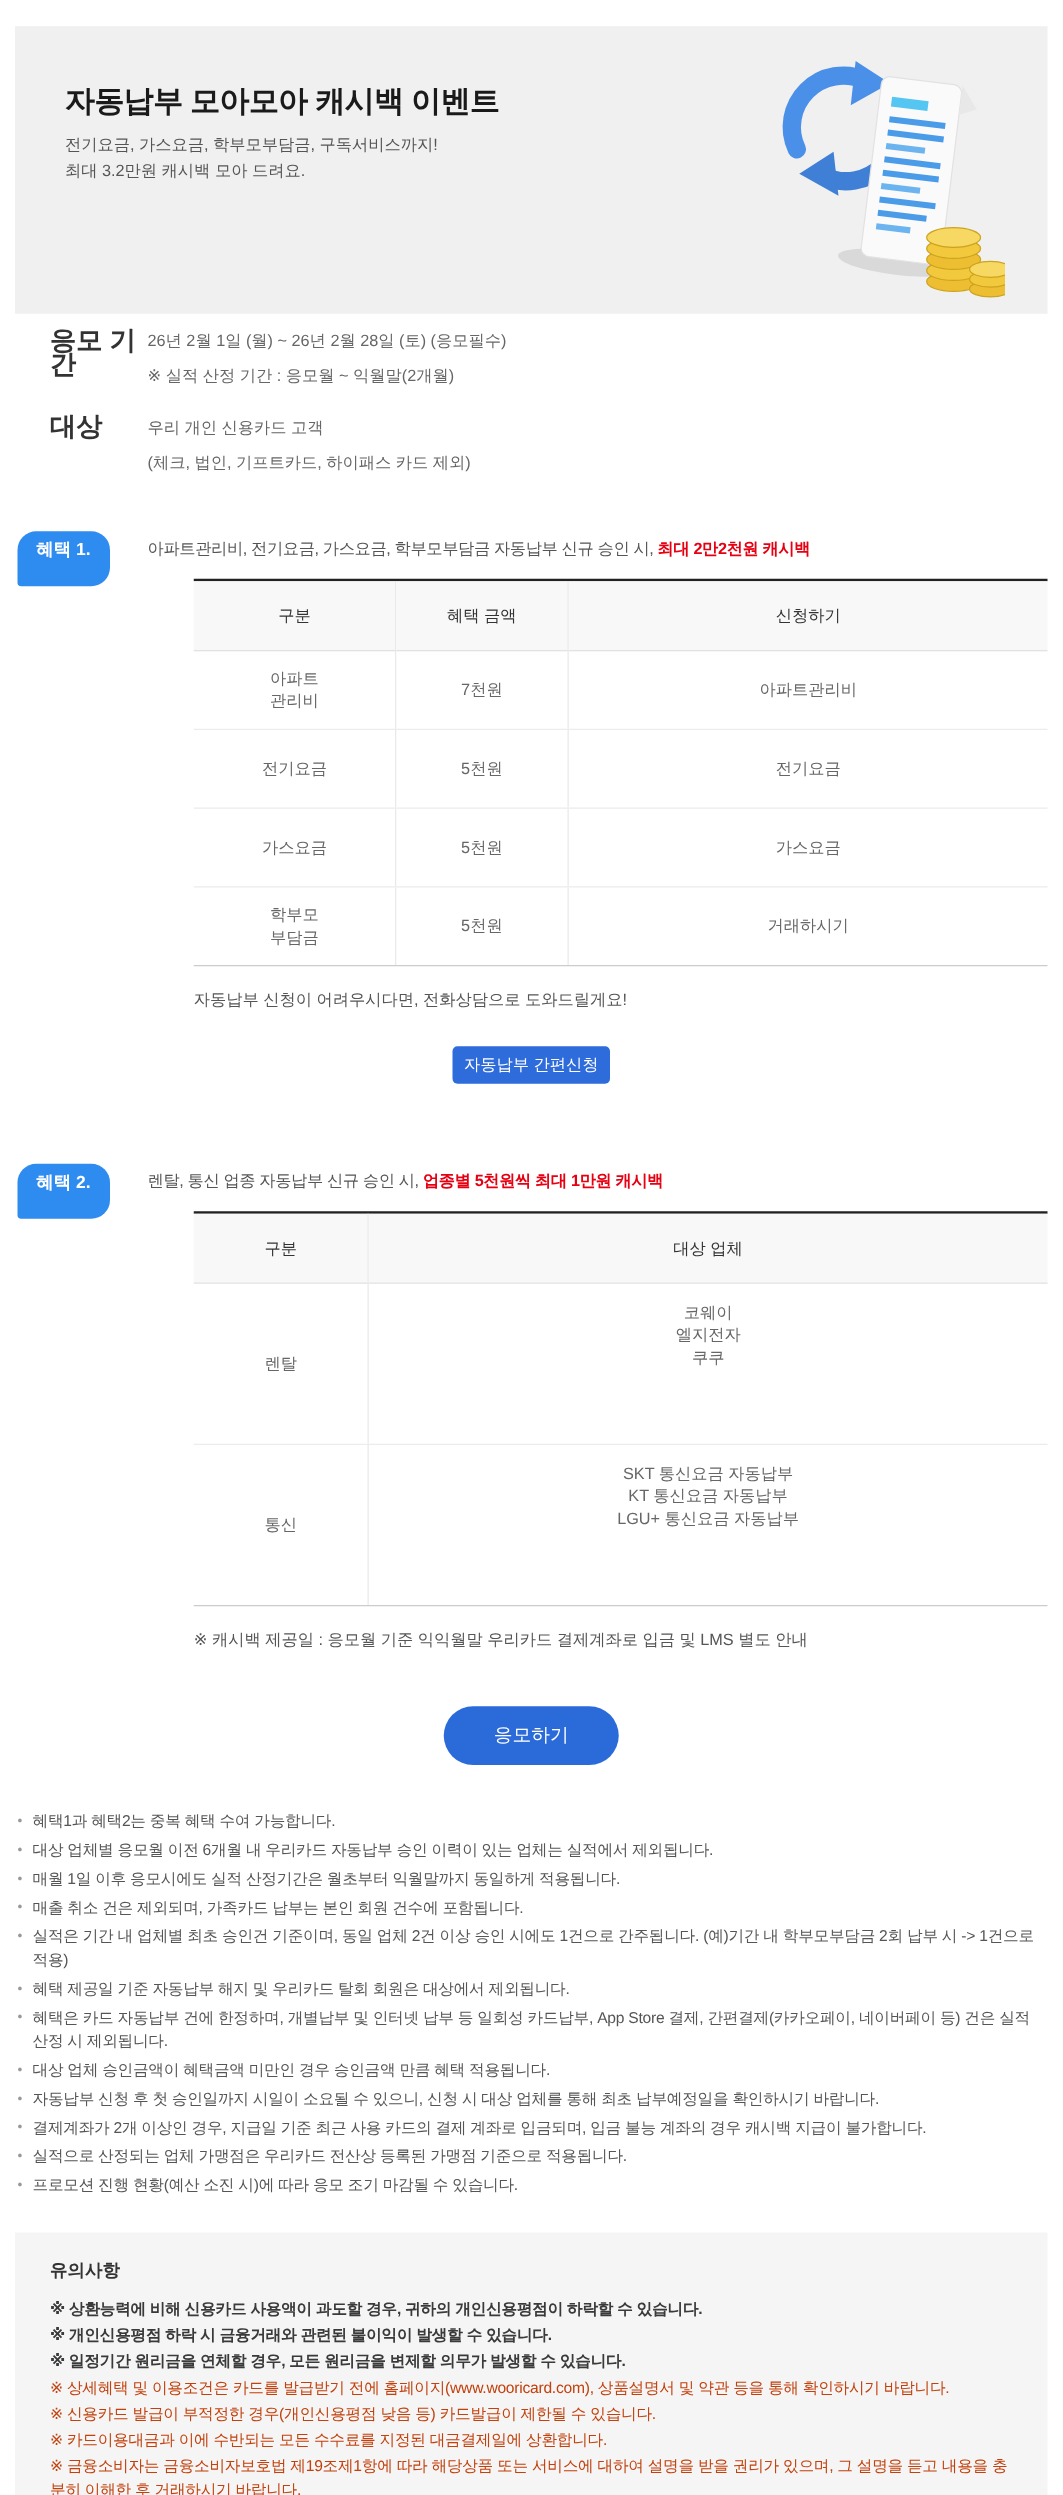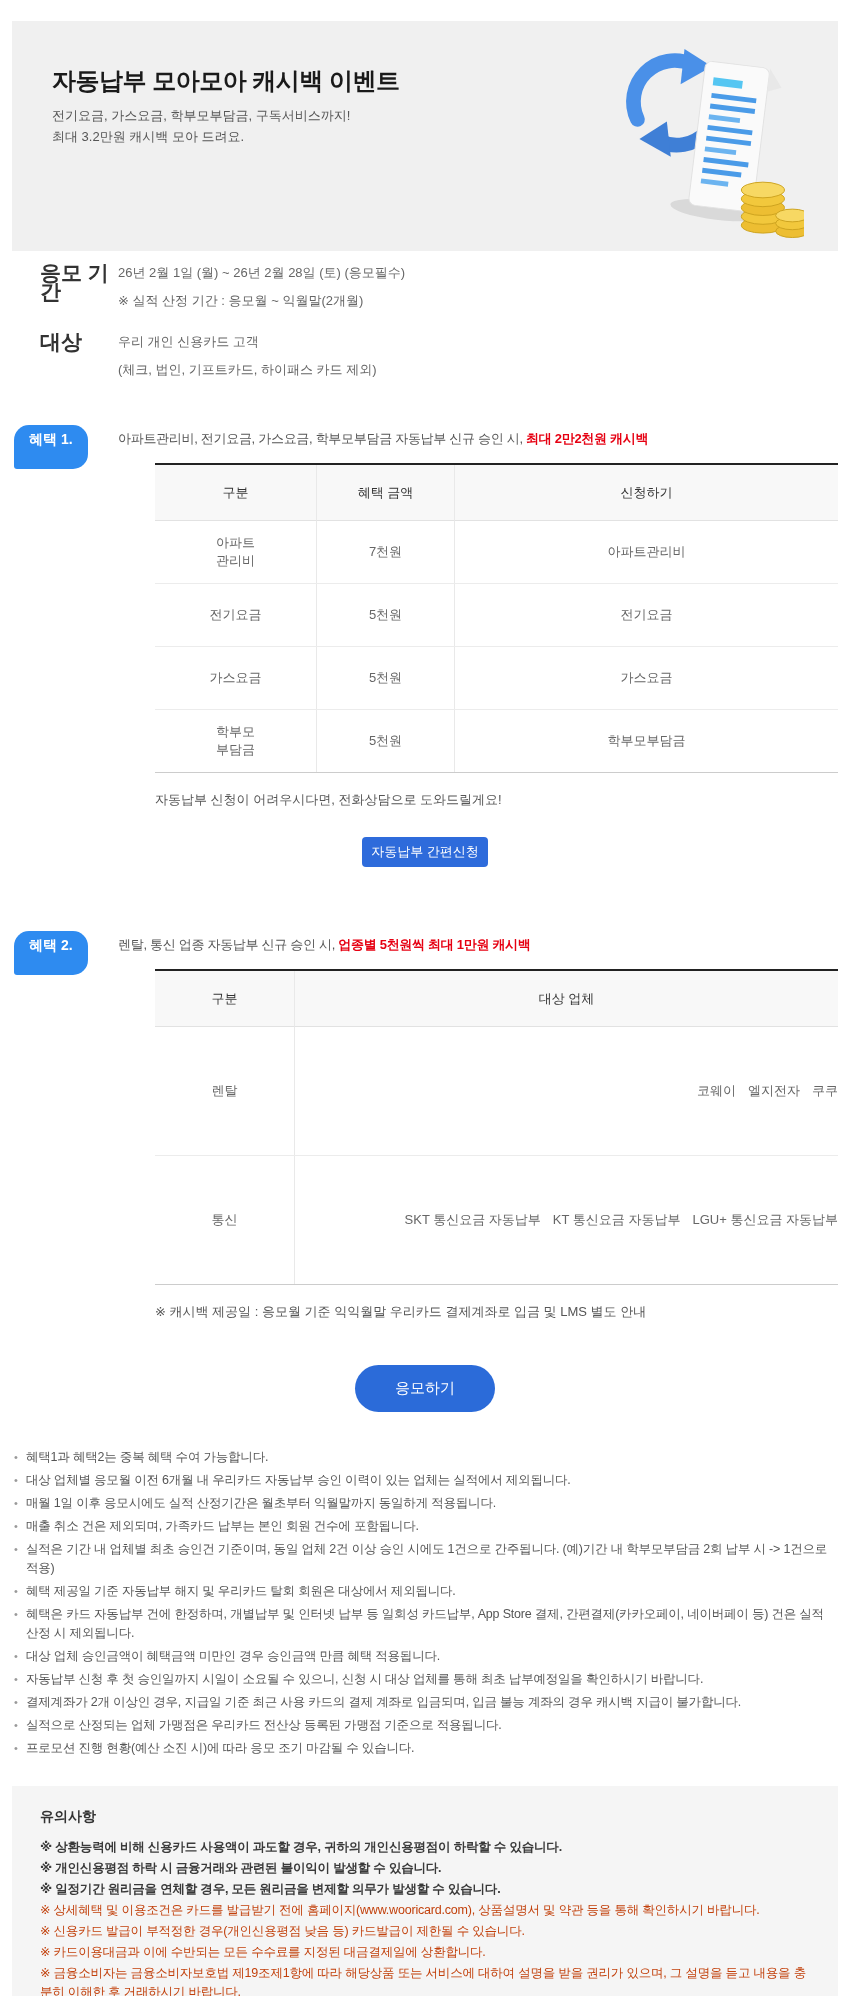--- a/index.html
+++ b/index.html
@@ -34,21 +34,21 @@
   .t2 .t-row { grid-template-columns: 140px 1fr; }
   .t-head .t-cell { height: 56px; background: #f8f8f8; font-size: 13px; color: #333; border-bottom: 1px solid #e2e2e2; }
   .t-cell { display: flex; align-items: center; justify-content: center; text-align: center;
             font-size: 13px; color: #666; border-right: 1px solid #e9e9e9; line-height: 18px; }
   .t-row .t-cell:last-child { border-right: none; }
   .t-body .t-row { border-bottom: 1px solid #ececec; }
   .t-body .t-row:last-child { border-bottom: none; }
   .t1 .t-body .t-cell { height: 62px; }
   .pre { white-space: pre-line; }
   .t2 .t-body .t-cell { height: 128px; }
-  .vendors { flex-direction: row; justify-content: flex-end; padding: 14px 0; gap: 12px; }
+  .vendors { flex-direction: column; justify-content: flex-start; padding: 14px 0; }
   .vendors div { line-height: 18px; }
 
   .t-note { margin: 18px 12px 0 155px; font-size: 13px; color: #555; }
 
   .btn-mini { display: block; width: 126px; height: 30px; margin: 28px auto 0; background: #2e6bdb; color: #fff;
               font-size: 13px; font-family: inherit; border: none; border-radius: 4px; cursor: pointer; }
   .btn-apply { display: block; width: 140px; height: 47px; margin: 44px auto 0; background: #2b6bd9; color: #fff;
                font-size: 15px; font-family: inherit; border: none; border-radius: 24px; cursor: pointer; }
 
   
@@ -154,21 +154,21 @@
         </div>
         <div class="t-row">
           <div class="t-cell pre">가스요금</div>
           <div class="t-cell">5천원</div>
           <div class="t-cell">가스요금</div>
         </div>
         <div class="t-row">
           <div class="t-cell pre">학부모
 부담금</div>
           <div class="t-cell">5천원</div>
-          <div class="t-cell">학부모부담금</div>
+          <div class="t-cell">거래하시기</div>
         </div>
       </div>
     </div>
     <div class="t-note">자동납부 신청이 어려우시다면, 전화상담으로 도와드릴게요!</div>
     <button class="btn-mini">자동납부 간편신청</button>
   </div>
 
   <div>
     <div class="benefit-head" style="margin-top:64px;">
       <span class="badge">혜택 2.</span>

